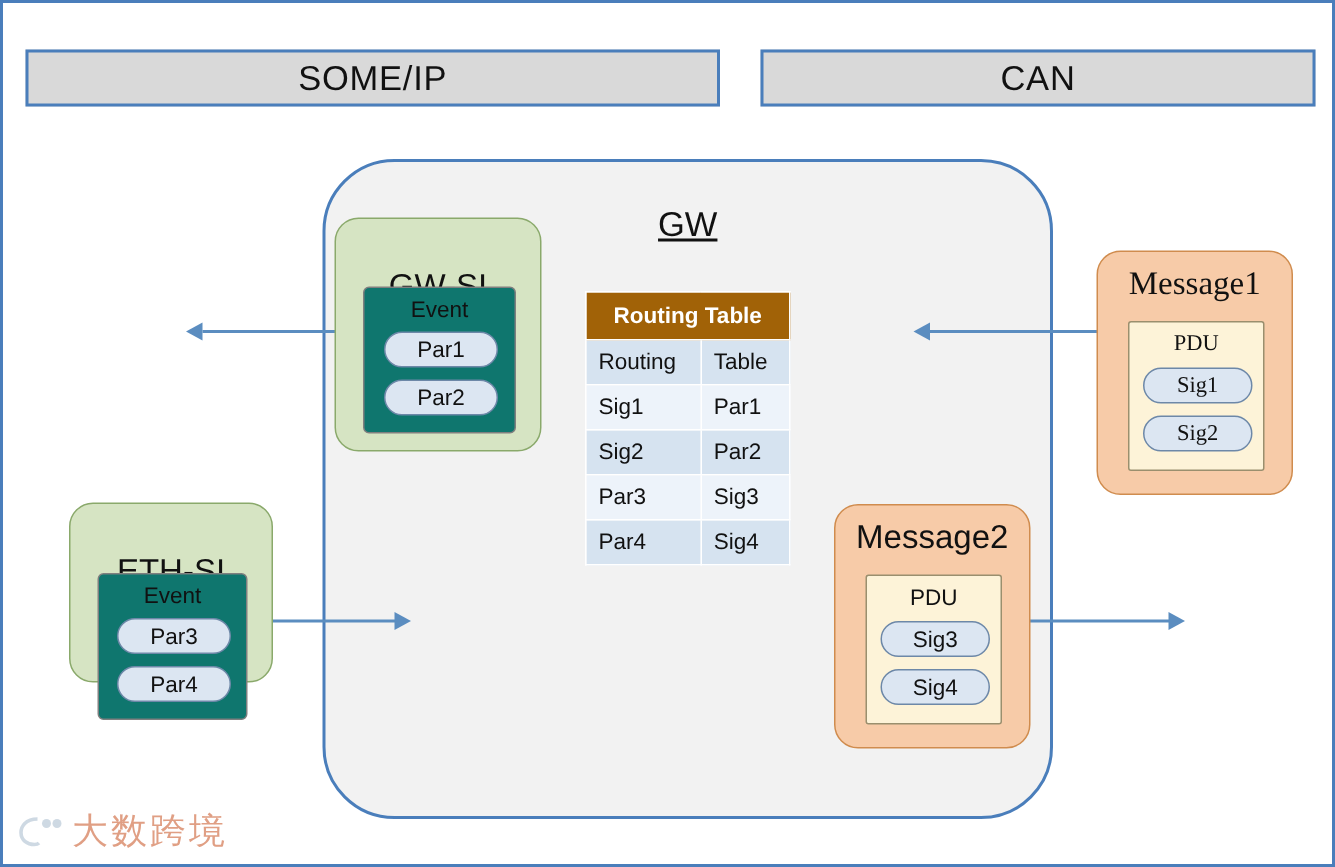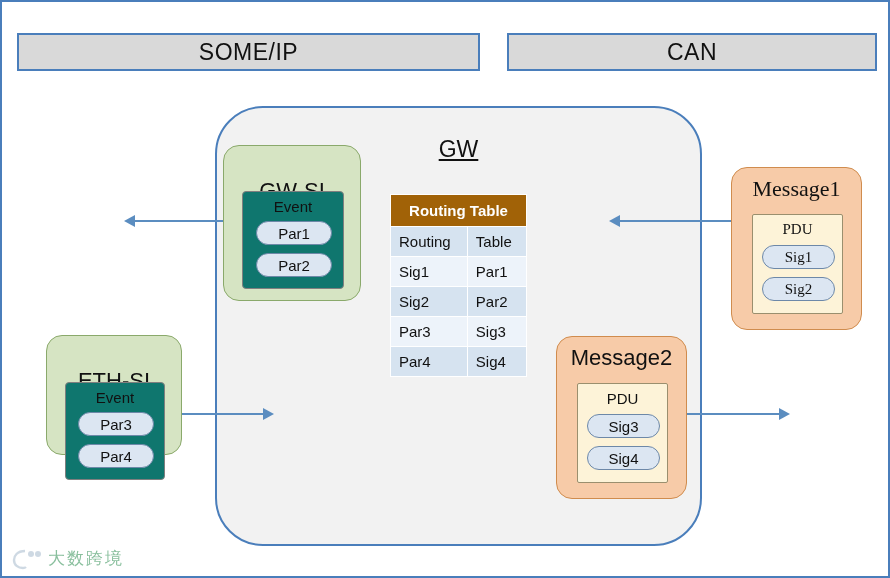--- a/index.html
+++ b/index.html
@@ -187,22 +187,22 @@
   #watermark {
     position: absolute;
     left: 10px;
     bottom: 6px;
     display: flex;
     align-items: center;
     gap: 6px;
     opacity: 0.5;
   }
   #watermark .wm-text {
-    font-size: 17px;
-    color: #15803d;
+    font-size: 24px;
+    color: #c2410c;
     letter-spacing: 2px;
   }
 </style>
 </head>
 <body>
 
 <div id="canvas">
 
   <div class="proto-bar" id="proto-someip">
     <span>SOME/IP</span>

